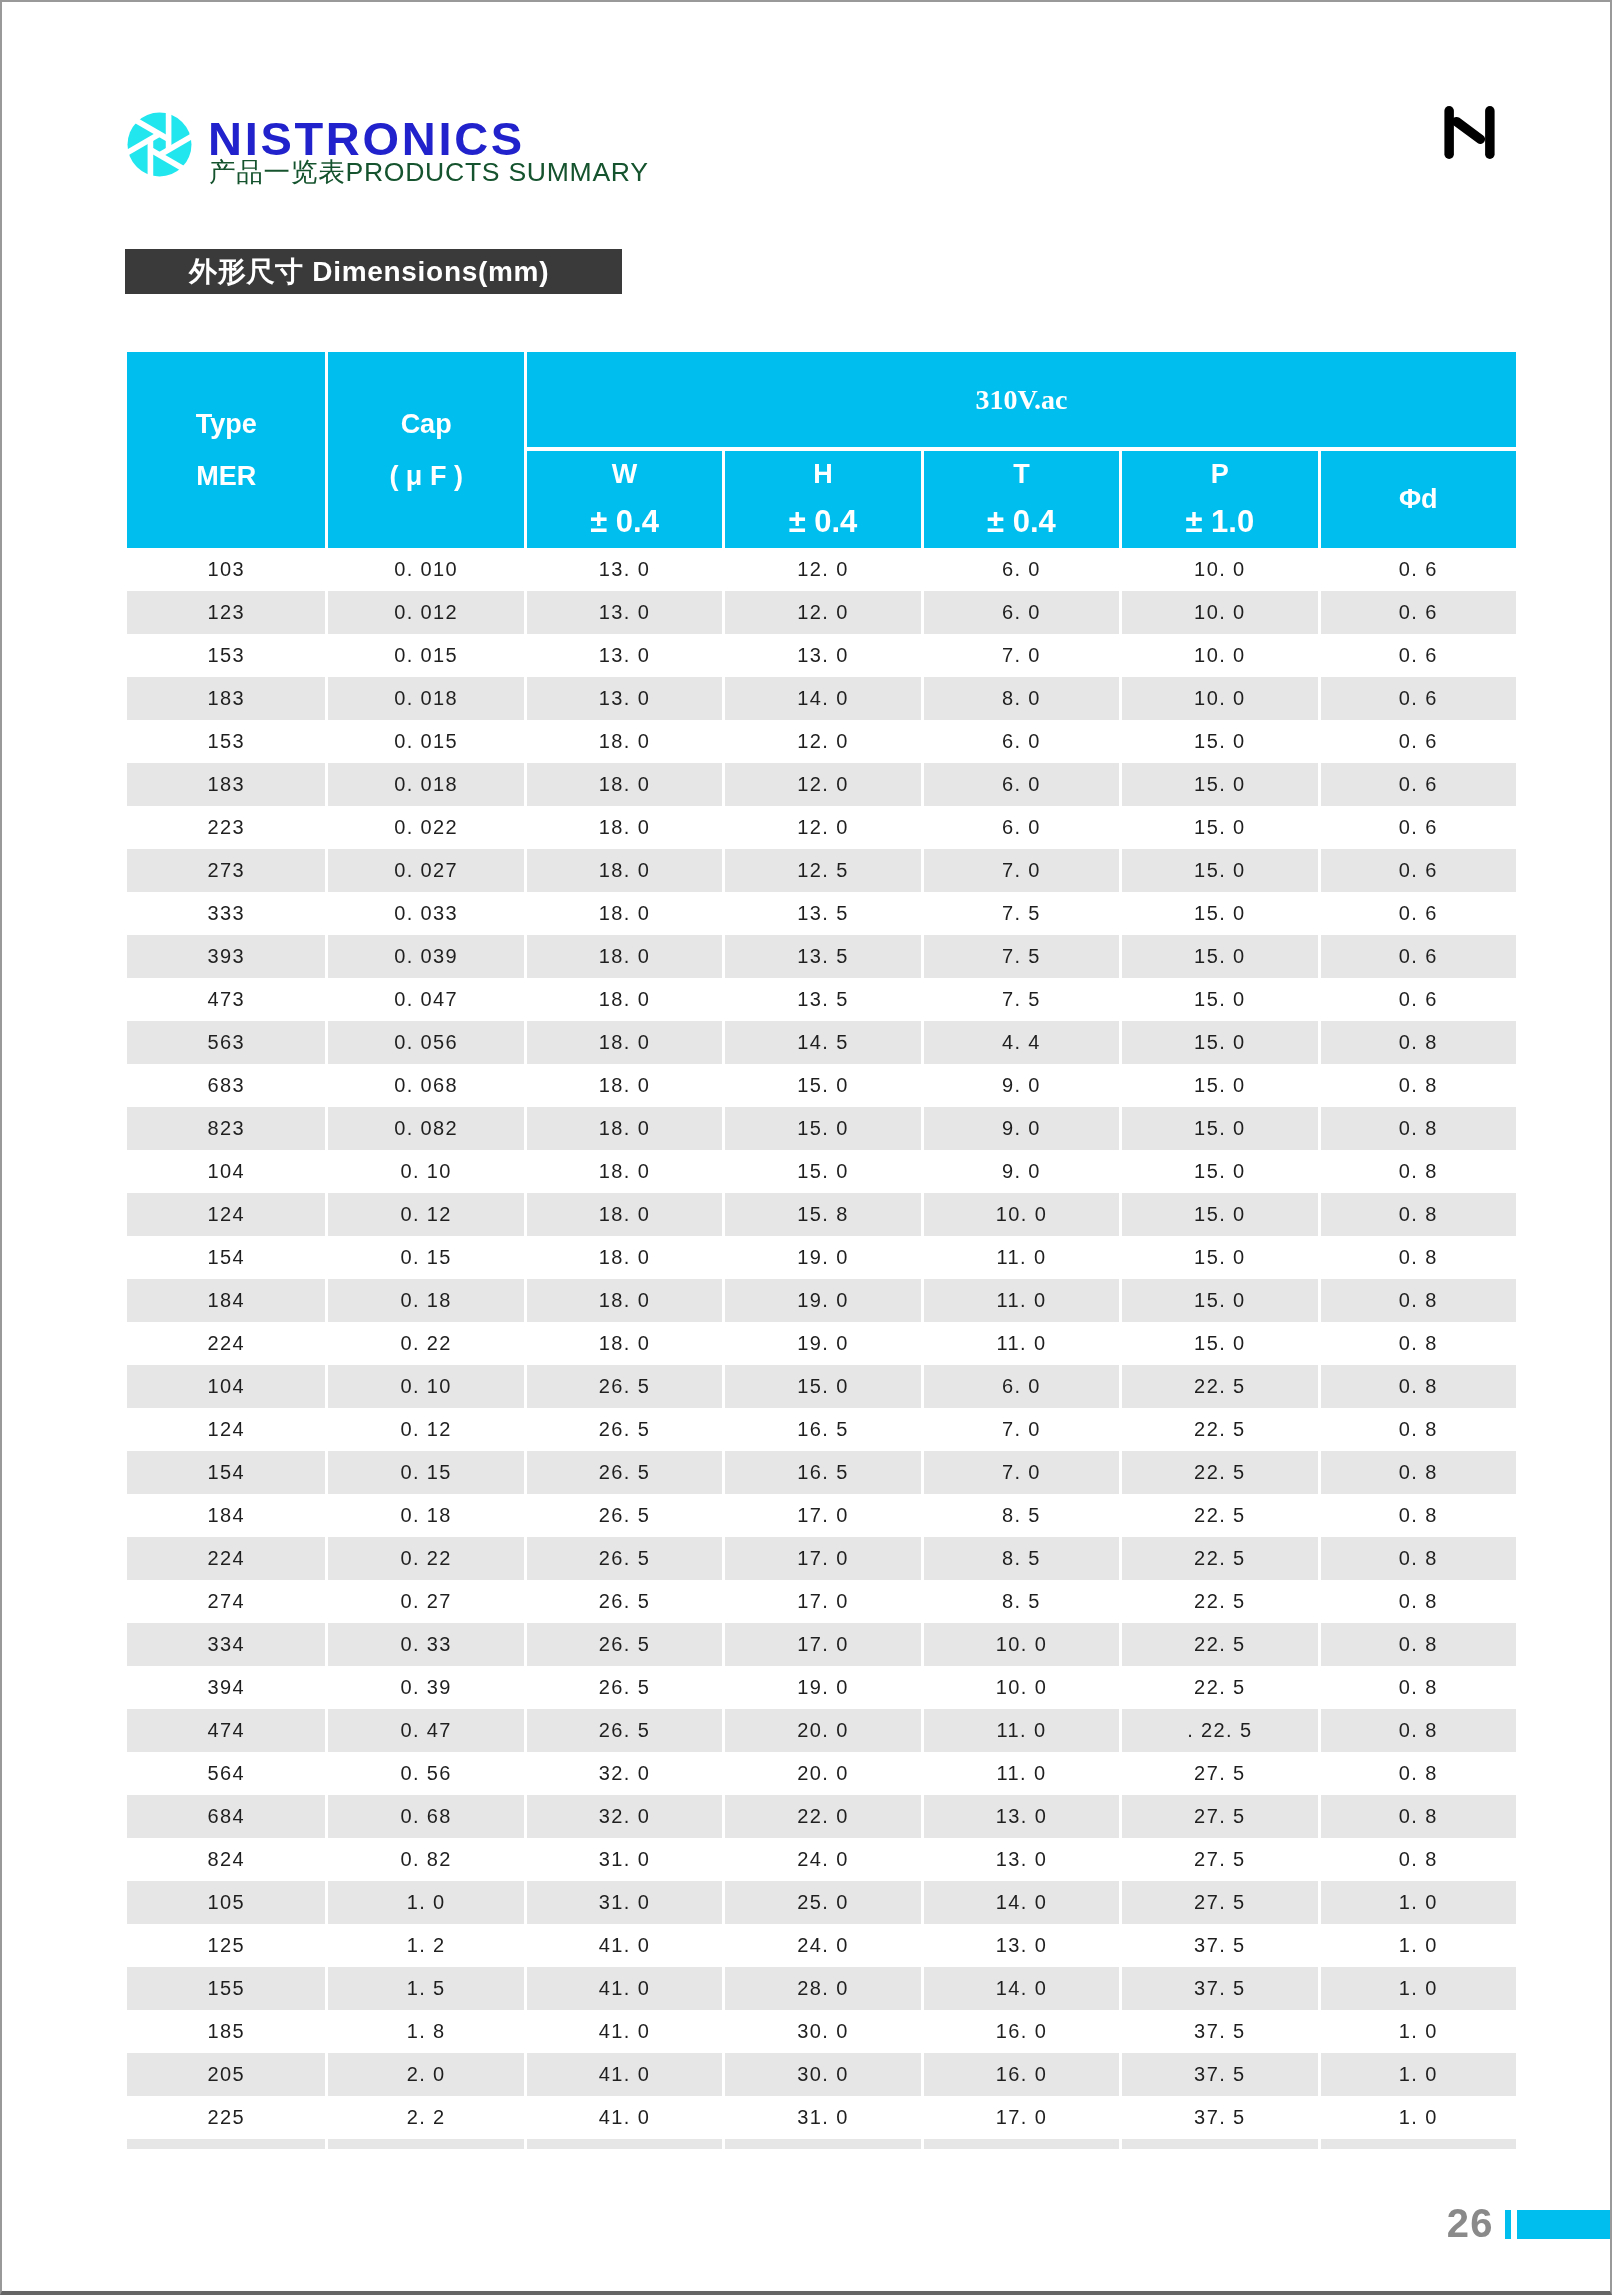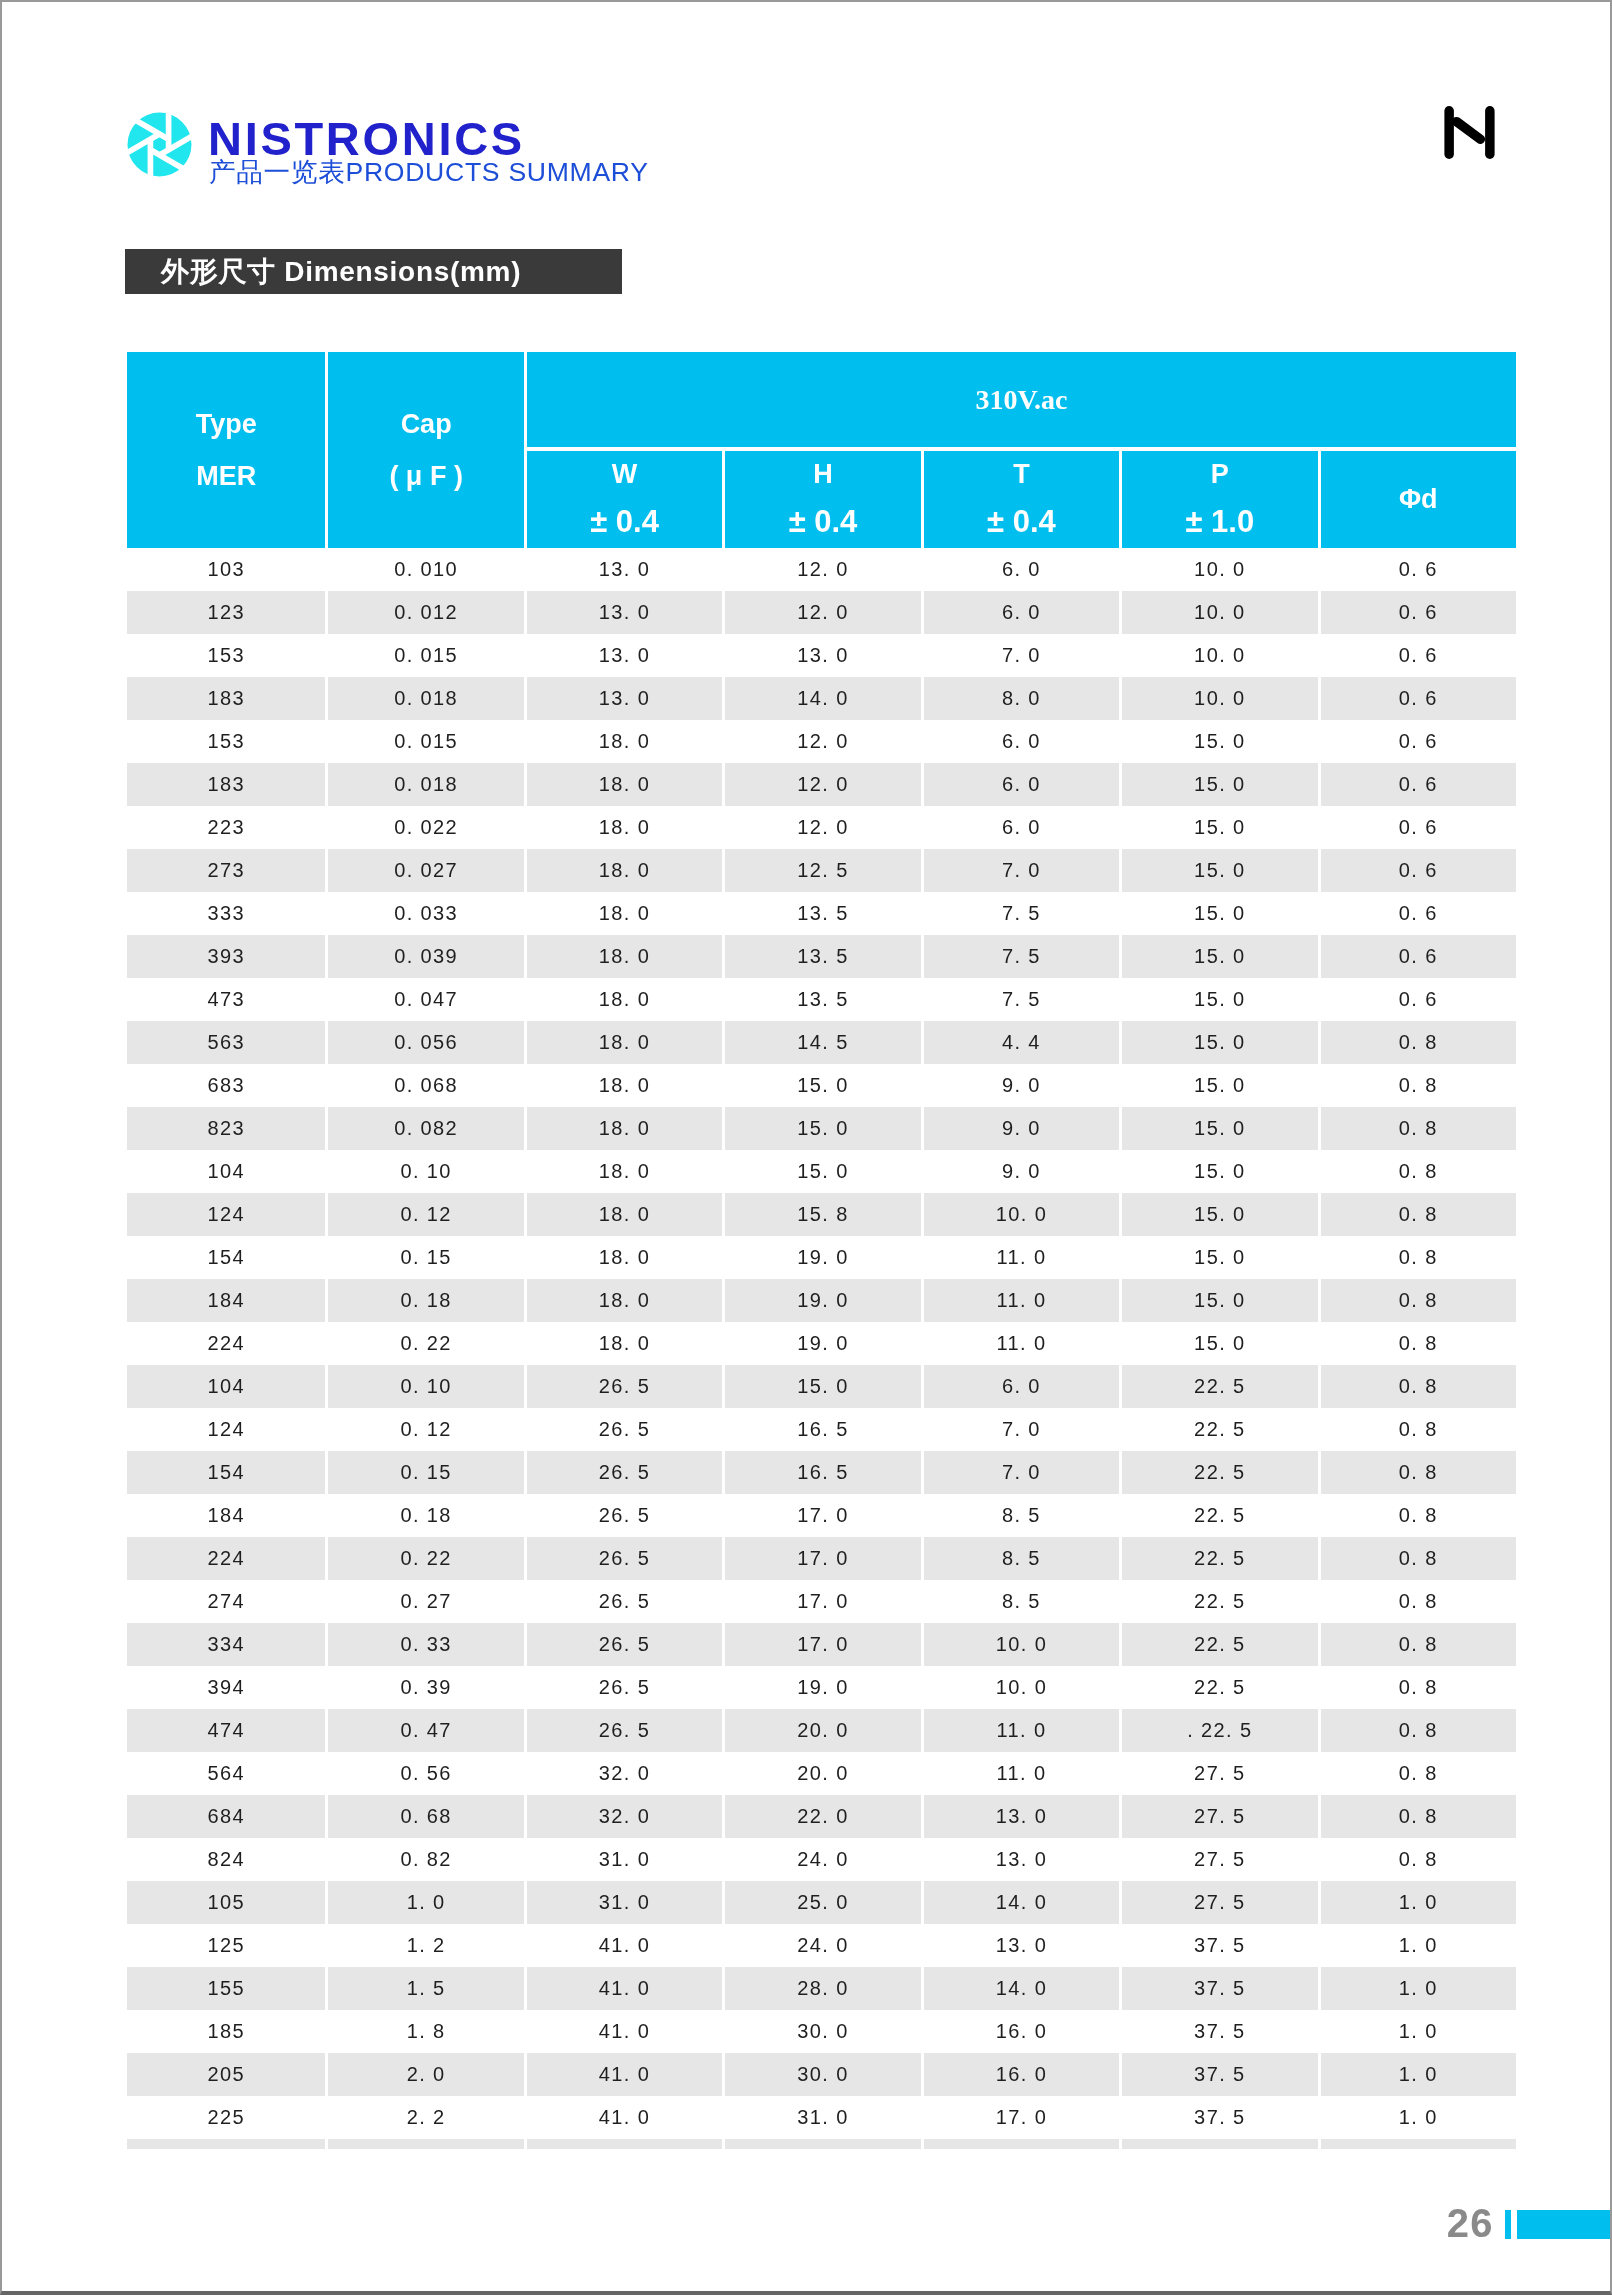--- a/index.html
+++ b/index.html
@@ -17,30 +17,30 @@
   .brand{position:absolute;left:123px;top:108px;}
   .aperture{position:absolute;left:0;top:0;width:69px;height:69px;}
   .brand-name{
     position:absolute;left:83px;top:1.4px;
     font-size:47px;font-weight:700;letter-spacing:2.7px;
     color:var(--brand_blue,#2222cc);
     font-family:"Liberation Sans", sans-serif;
   }
   .brand-subtitle{
     position:absolute;left:84px;top:44px;
-    font-size:26.6px;font-weight:400;color:#1d4ed8;letter-spacing:0.7px;white-space:nowrap;
+    font-size:26.6px;font-weight:400;color:#14532d;letter-spacing:0.7px;white-space:nowrap;
   }
   .n-icon{position:absolute;left:1439px;top:102px;width:57px;height:57px;}
   
   .section-bar{
     position:absolute;left:123px;top:247px;width:497px;height:45px;
     background:var(--bar_dark,#3a3a3a);
     color:#fff;font-size:28px;font-weight:700;
     display:flex;align-items:center;
-    padding-left:36px;box-sizing:border-box;letter-spacing:0.7px;
+    padding-left:64px;box-sizing:border-box;letter-spacing:0.7px;
   }
   
   .dims-table{position:absolute;left:125px;top:350px;width:1389px;}
   .thead{
     display:grid;
     grid-template-columns:repeat(7,1fr);
     grid-template-rows:99px 97px;
     background:var(--header_cyan,#00bfef);
     color:#fff;font-weight:700;text-align:center;
   }

